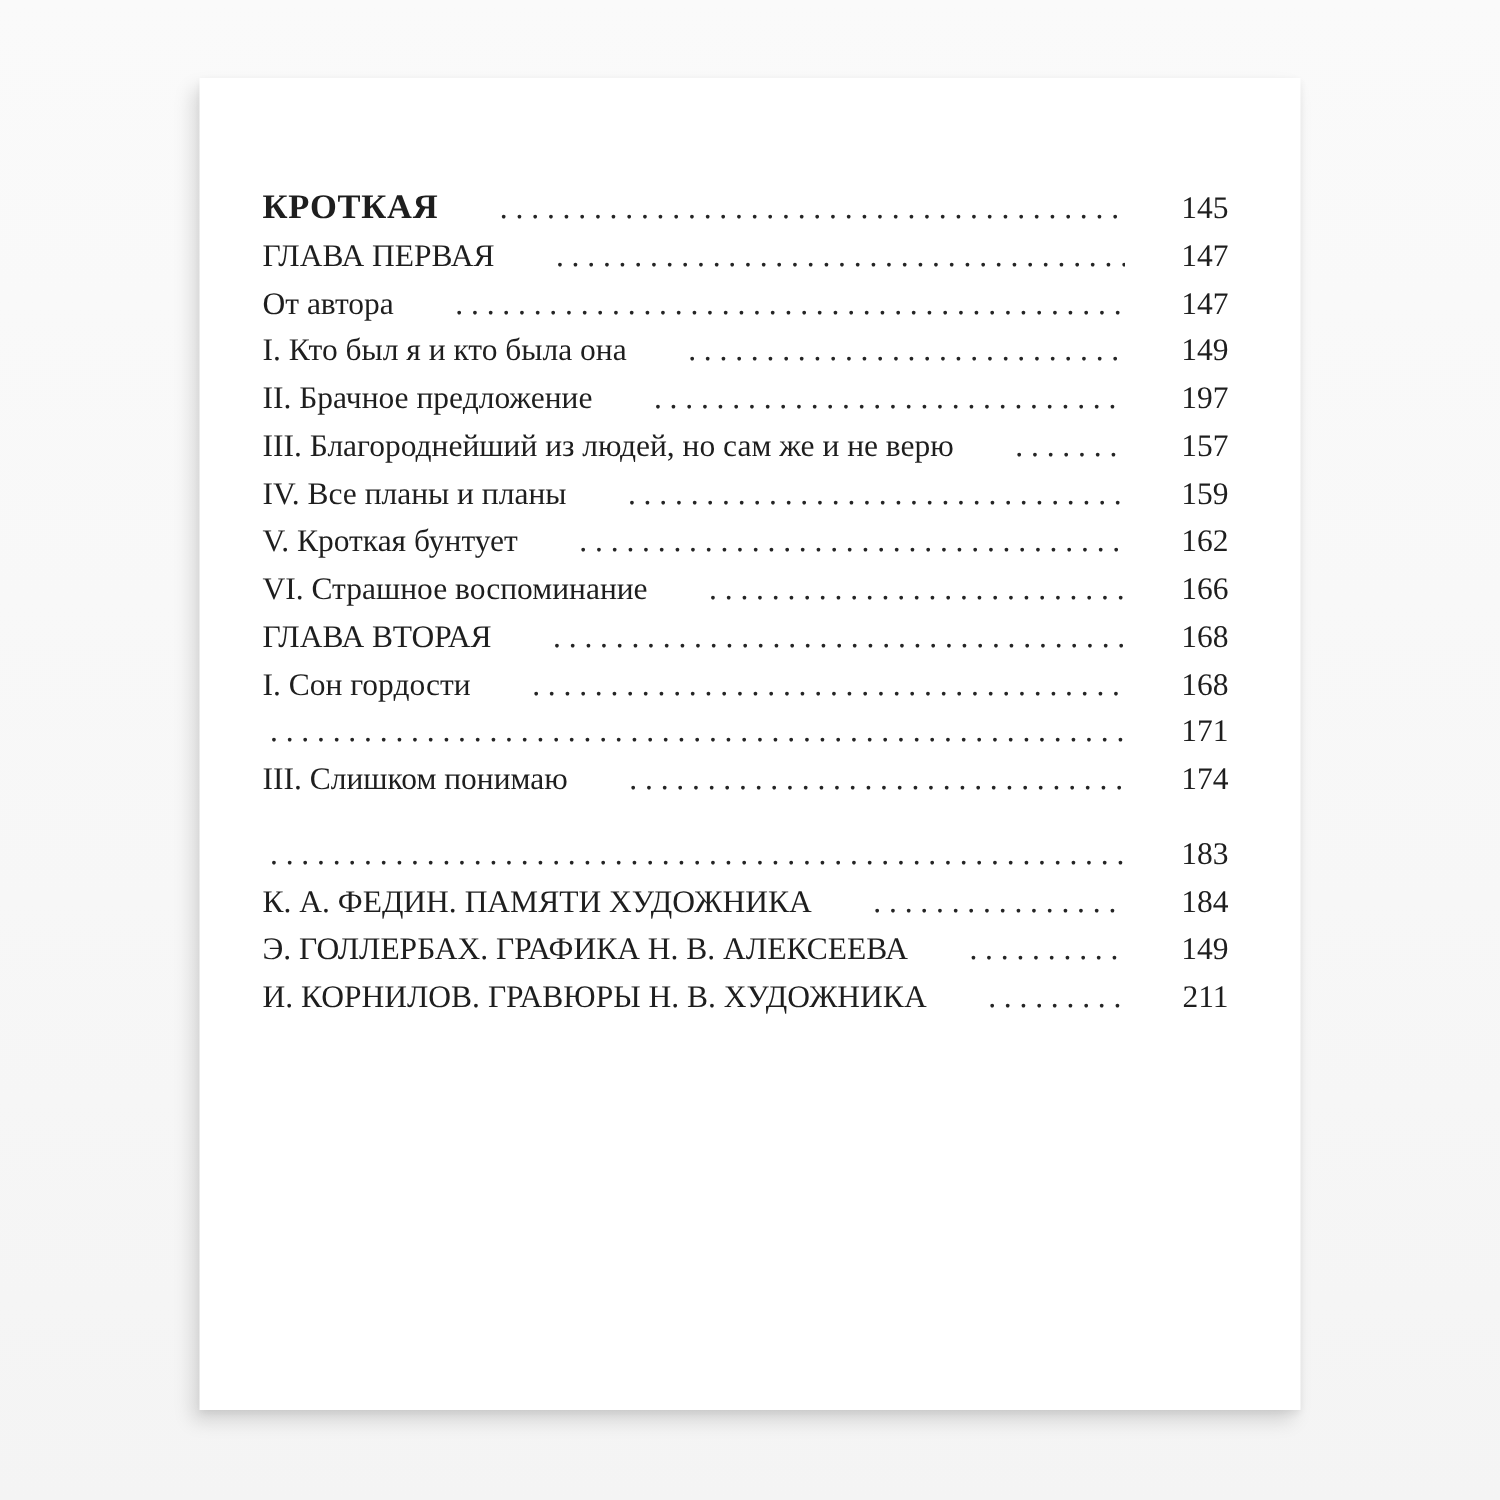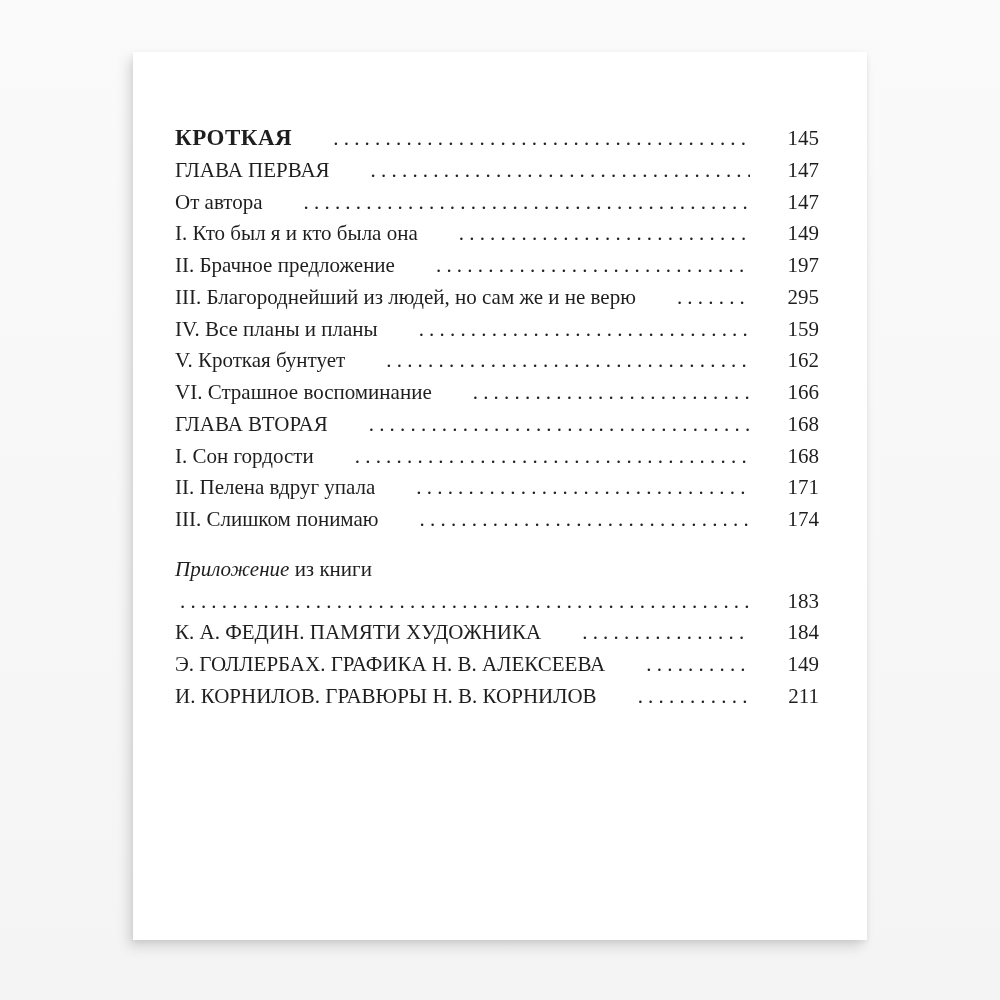--- a/index.html
+++ b/index.html
@@ -93,21 +93,21 @@
         <span class="pnum">149</span>
       </div>
       <div class="toc-row">
         <span class="label">II. Брачное предложение</span>
         <span class="dots"></span>
         <span class="pnum">197</span>
       </div>
       <div class="toc-row">
         <span class="label">III. Благороднейший из людей, но сам же и не верю</span>
         <span class="dots"></span>
-        <span class="pnum">295</span>
+        <span class="pnum">157</span>
       </div>
       <div class="toc-row">
         <span class="label">IV. Все планы и планы</span>
         <span class="dots"></span>
         <span class="pnum">159</span>
       </div>
       <div class="toc-row">
         <span class="label">V. Кроткая бунтует</span>
         <span class="dots"></span>
         <span class="pnum">162</span>
@@ -121,50 +121,46 @@
         <span class="label">ГЛАВА ВТОРАЯ</span>
         <span class="dots"></span>
         <span class="pnum">168</span>
       </div>
       <div class="toc-row">
         <span class="label">I. Сон гордости</span>
         <span class="dots"></span>
         <span class="pnum">168</span>
       </div>
       <div class="toc-row">
-        <span class="label">II. Пелена вдруг упала</span>
         <span class="dots"></span>
         <span class="pnum">171</span>
       </div>
       <div class="toc-row">
         <span class="label">III. Слишком понимаю</span>
         <span class="dots"></span>
         <span class="pnum">174</span>
       </div>
 
       <div class="appendix">
-        <div class="appendix-heading">
-          <span class="italic-part">Приложение</span><span> из книги</span>
-        </div>
         <div class="toc-row">
           <span class="dots"></span>
           <span class="pnum">183</span>
         </div>
         <div class="toc-row">
           <span class="label"><span>К. А. ФЕДИН. </span><span class="bold-part">ПАМЯТИ ХУДОЖНИКА</span></span>
           <span class="dots"></span>
           <span class="pnum">184</span>
         </div>
         <div class="toc-row">
           <span class="label"><span>Э. ГОЛЛЕРБАХ. </span><span class="bold-part">ГРАФИКА Н. В. АЛЕКСЕЕВА</span></span>
           <span class="dots"></span>
           <span class="pnum">149</span>
         </div>
         <div class="toc-row">
-          <span class="label"><span>И. КОРНИЛОВ. </span><span class="bold-part">ГРАВЮРЫ Н. В. КОРНИЛОВ</span></span>
+          <span class="label"><span>И. КОРНИЛОВ. </span><span class="bold-part">ГРАВЮРЫ Н. В. ХУДОЖНИКА</span></span>
           <span class="dots"></span>
           <span class="pnum">211</span>
         </div>
       </div>
 
     </div>
   </div>
 </div>
 
 </body></html>

